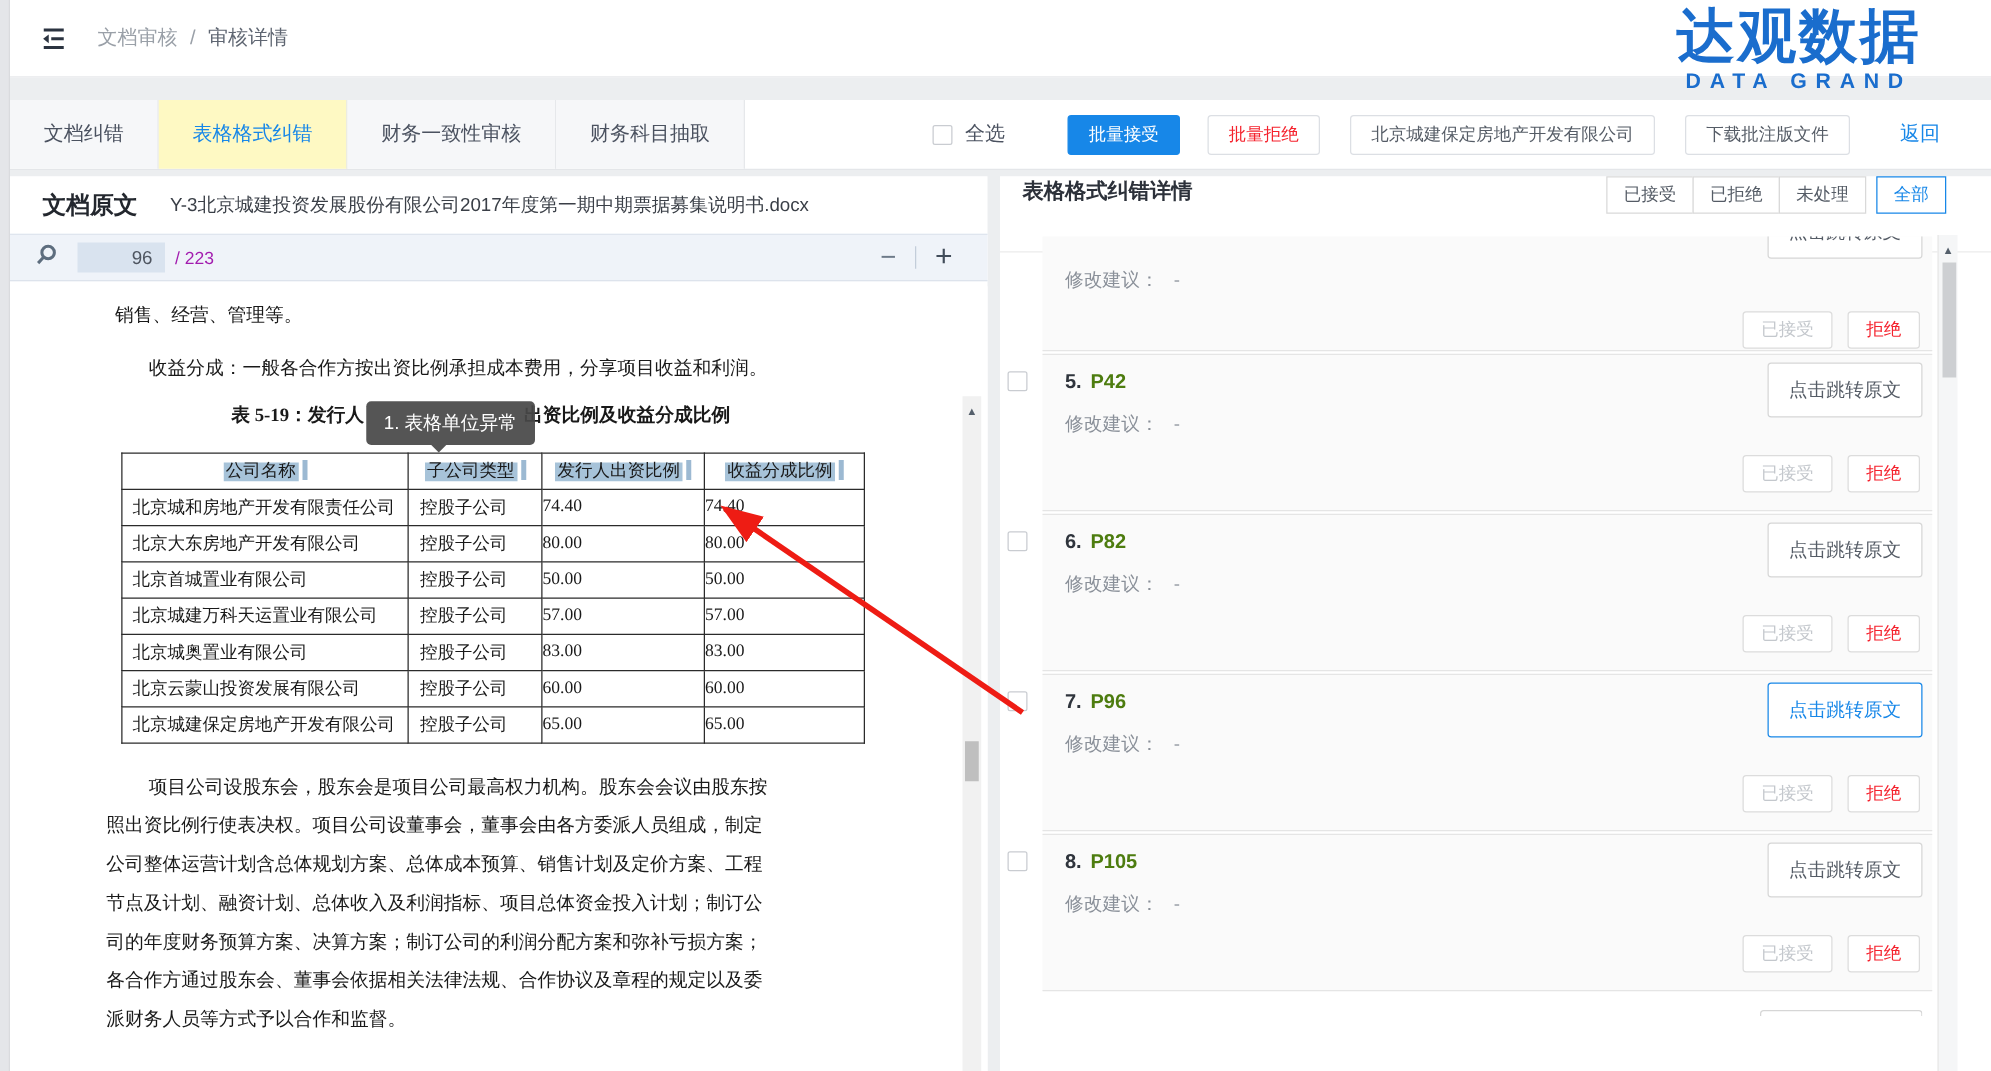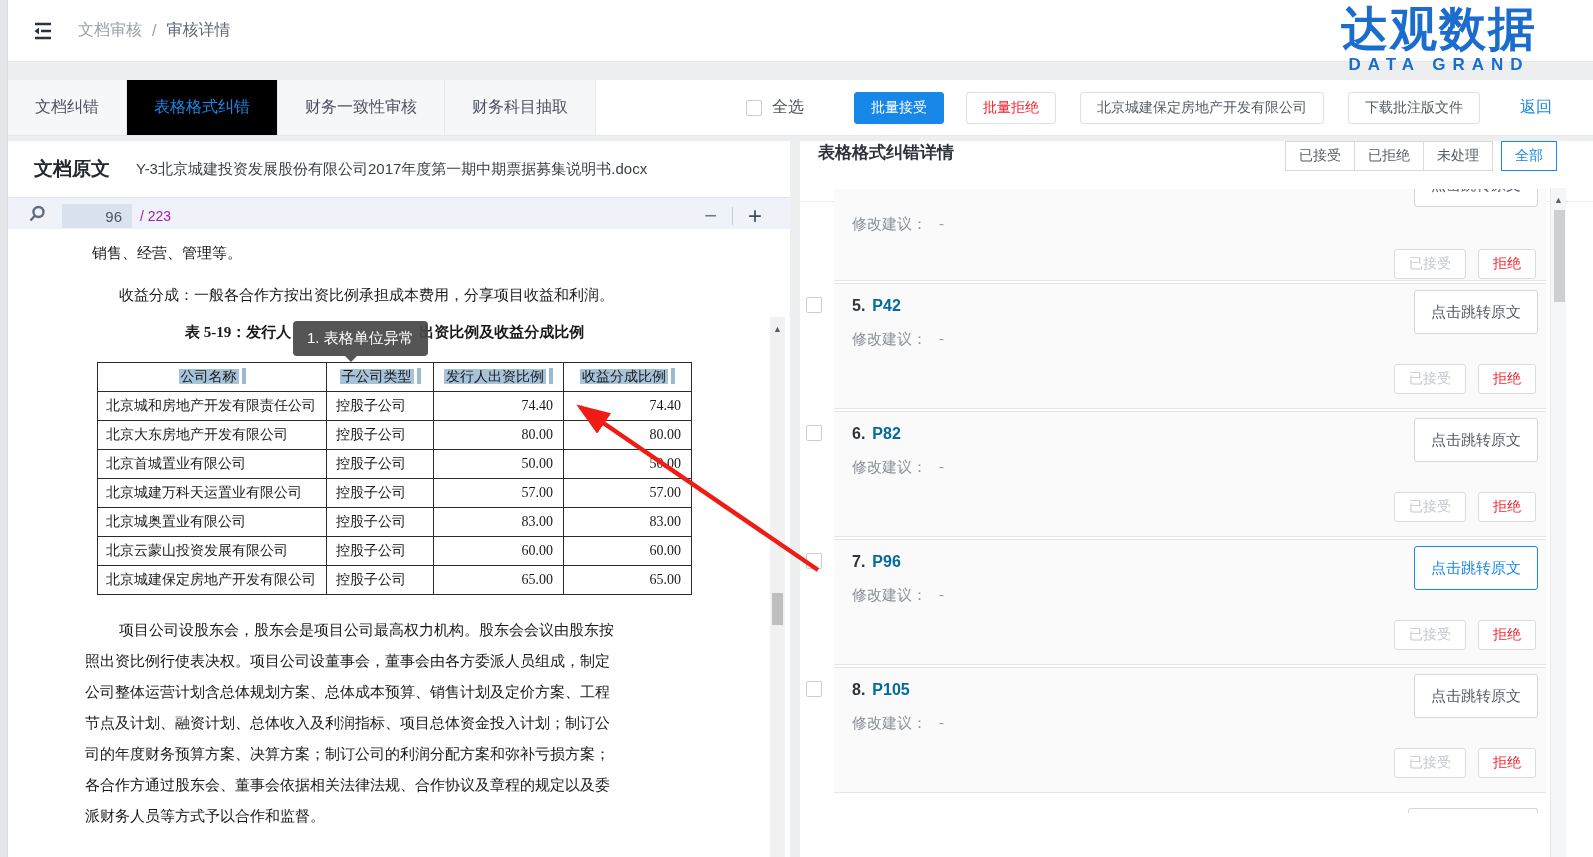--- a/index.html
+++ b/index.html
@@ -21,54 +21,54 @@
   .avatar:before{content:"";position:absolute;left:11px;top:6px;width:12px;height:12px;border-radius:50%;background:#fff}
   .avatar:after{content:"";position:absolute;left:5px;top:20px;width:24px;height:16px;border-radius:50%;background:#fff}
   .username{font-size:14px;color:#8a9099}
   .logo{position:absolute;right:56px;top:5px;z-index:40;text-align:center;color:#1a6dcd;pointer-events:none}
   .logo-cn{font-size:47px;font-weight:bold;letter-spacing:2px;line-height:1.04;font-family:"Liberation Sans",sans-serif}
   .logo-en{font-size:17px;font-weight:bold;letter-spacing:7px;margin-top:1px}
 
   
   .tabcard{position:absolute;left:8px;top:80px;right:0;height:56px;background:#fff;border-bottom:1px solid #e4e6e9;display:flex;align-items:stretch;z-index:4}
   .tab{padding:0 27px;display:flex;align-items:center;font-size:16px;color:#4b5260;background:#f6f7f9;border-right:1px solid #e6e8eb;cursor:pointer;white-space:nowrap}
-  .tab.active{background:#000000;color:#1787e8}
+  .tab.active{background:#fef9c3;color:#1787e8}
   .tab-tools{display:flex;align-items:center;margin-left:150px;white-space:nowrap}
   .cb{display:inline-block;width:16px;height:16px;border:1px solid #c9ccd1;border-radius:2px;background:#fff;flex:none}
   .selall-label{font-size:16px;color:#4b5260;margin-left:10px}
   .btn{height:32px;border-radius:3px;font-size:14px;display:inline-flex;align-items:center;padding:0 16px;cursor:pointer;border:1px solid #dcdfe4;background:#fff;color:#555c66}
   .btn-primary{background:#1787e8;border-color:#1787e8;color:#fff;margin-left:50px}
   .btn-danger-text{color:#f5222d;margin-left:22px}
   .btn-plain{margin-left:24px}
   .link-back{margin-left:40px;color:#1787e8;font-size:16px;cursor:pointer}
 
   
   .left-panel{position:absolute;left:8px;top:141px;width:782px;bottom:0;background:#fff}
-  .doc-head{height:56px;display:flex;align-items:center;padding:0 26px}
+  .doc-head{height:46px;display:flex;align-items:center;padding:0 26px}
   .doc-head-title{font-size:19px;font-weight:bold;color:#23272e}
   .doc-filename{font-size:15px;color:#3a3f47;margin-left:26px;white-space:nowrap;overflow:hidden}
   .pager{height:38px;background:#eff3f9;border-top:1px solid #dfe5ee;border-bottom:1px solid #dde3ec;display:flex;align-items:center;padding:0 20px}
   .pager input{width:70px;height:24px;background:#d9e3ef;border:none;outline:none;text-align:right;padding-right:10px;font-size:15px;color:#4e5560;margin-left:16px}
   .pager-total{font-size:14px;color:#a21caf;margin-left:8px}
   .zoom-out{margin-left:auto;font-size:22px;color:#6d7a89;cursor:pointer;line-height:1}
   .pager-div{width:1px;height:18px;background:#c3cdda;margin:0 15px}
   .zoom-in{font-size:24px;color:#414c5a;cursor:pointer;line-height:1;margin-right:8px}
   .doc-canvas{position:absolute;top:88px;left:0;right:0;bottom:0;background:#fff;overflow:hidden}
   .doc-inner{position:absolute;left:77px;top:0;width:675px;font-family:"Liberation Serif","DejaVu Serif",serif;color:#191919;font-size:15px}
   .doc-line{position:absolute;white-space:nowrap;line-height:28px}
   .doc-caption{position:absolute;top:94px;left:100px;display:flex;font-weight:bold;white-space:nowrap}
   .caption-gap{width:128px}
   .doc-table{position:absolute;left:12px;top:133px;width:594px;border-collapse:collapse;table-layout:fixed;font-family:"Liberation Serif","DejaVu Serif",serif}
   .doc-table td,.doc-table th{border:1px solid #2b2b2b;height:29px;font-size:14px;font-weight:normal}
   .doc-table th{font-weight:normal;text-align:center;white-space:nowrap}
   .hl{background:#a7c3d9;padding:0 2px}
   .hlbar{display:inline-block;width:4px;height:16px;background:#9cb9d2;margin-left:3px;vertical-align:-3px}
   .td-name{text-align:left;padding-left:8px;white-space:nowrap}
   .td-type{text-align:left;padding-left:9px}
-  .td-num{text-align:right;padding-right:10px;font-size:15px}
+  .td-num{padding-right:10px;font-size:15px}
   .doc-para{position:absolute;top:386px;left:0;width:668px}
   .para-line{height:31px;line-height:31px;white-space:nowrap}
   .para-line.indent{padding-left:34px}
 
   
   .doc-scroll{position:absolute;top:88px;right:5px;width:15px;bottom:0;background:#f1f1f1}
   .scroll-up{position:absolute;top:8px;left:0;width:15px;text-align:center;font-size:9px;color:#55606c;line-height:9px}
   .doc-thumb{position:absolute;top:276px;left:2px;width:11px;height:32px;background:#bfbfbf}
 
   
@@ -76,21 +76,21 @@
   .rp-head{height:61px;display:flex;align-items:flex-start;padding:0 36px 0 18px;border-bottom:1px solid #ececec}
   .rp-title{font-size:17px;font-weight:bold;color:#2c313a}
   .filters{margin-left:auto;display:flex;align-items:center}
   .filter-btn{height:30px;padding:0 13px;border:1px solid #d9d9d9;background:#fff;color:#555c66;font-size:14px;display:flex;align-items:center;margin-left:-1px;cursor:pointer}
   .filter-btn.active{border-color:#1787e8;color:#1787e8;margin-left:8px;position:relative;z-index:1}
   .rp-list{position:absolute;top:48px;left:0;right:47px;bottom:0;overflow:hidden;padding-left:6px}
   .issue{display:flex;margin-bottom:2px}
   .issue-check{width:28px;padding-top:14px;display:flex;justify-content:flex-start}
   .issue-card{flex:1;background:#fafafa;border-top:1px solid #e5e5e5;border-bottom:1px solid #e5e5e5;padding:10px 10px 14px 18px;position:relative}
   .issue-title{font-size:16px;font-weight:bold;color:#2f343c;padding-top:3px}
-  .issue-page{color:#0369a1;margin-left:7px}
+  .issue-page{color:#4d7c0f;margin-left:7px}
   .jump-btn{position:absolute;top:6px;right:8px;height:44px;padding:0 16px;border:1px solid #d6d6d6;border-radius:3px;background:#fff;color:#555c66;font-size:15px;display:flex;align-items:center;cursor:pointer}
   .jump-btn.active{border-color:#1787e8;color:#1787e8}
   .sugg{margin-top:15px;font-size:15px;color:#8a9099}
   .sugg-val{margin-left:12px;color:#9aa0a8}
   .act-row{display:flex;justify-content:flex-end;gap:12px;margin-top:15px}
   .btn-accepted{height:30px;padding:0 14px;border:1px solid #dcdcdc;border-radius:3px;background:#fff;color:#c4c8cd;font-size:14px;display:flex;align-items:center;cursor:pointer}
   .btn-reject{height:30px;padding:0 14px;border:1px solid #dcdcdc;border-radius:3px;background:#fff;color:#f5222d;font-size:14px;display:flex;align-items:center;cursor:pointer}
   .issue.partial-top .issue-card{height:92px;overflow:hidden;border-top:none;padding-top:0}
   .issue.partial-top .jump-btn{top:-26px}
   .issue.partial-top .sugg{margin-top:26px}

